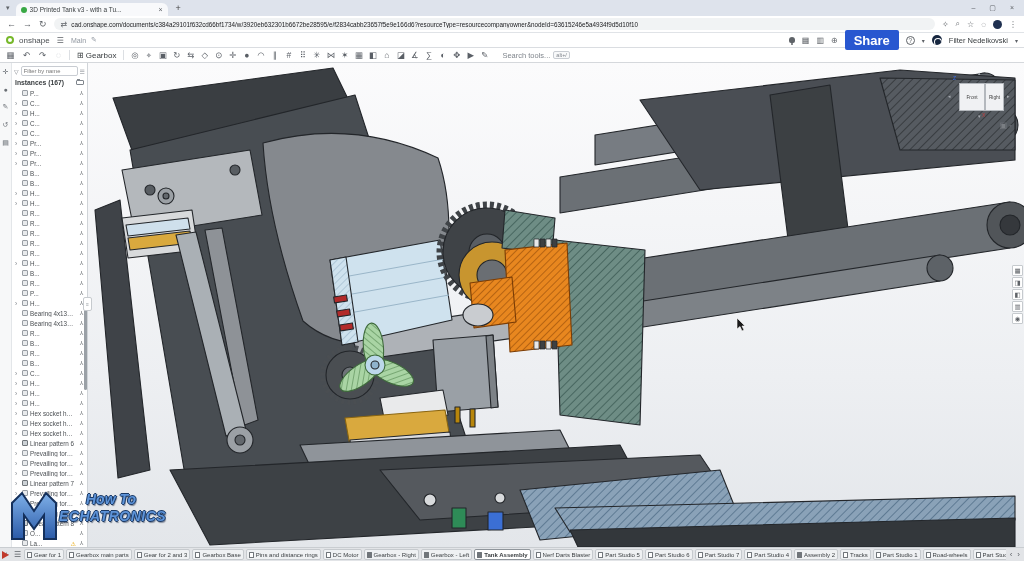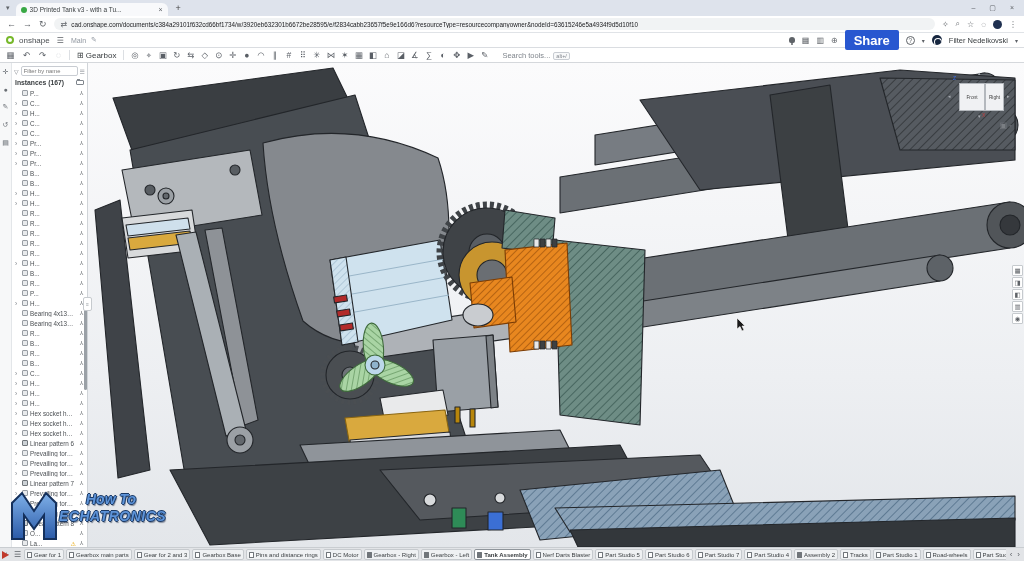--- a/index.html
+++ b/index.html
@@ -37,21 +37,21 @@
 .uavatar::after{content:"";position:absolute;left:2px;top:3px;width:6px;height:6px;border-radius:50%;border:1.4px solid #fff;border-bottom-color:transparent}
 .uname{font-size:7.5px;color:#3c4043;white-space:nowrap}
 .caret{font-size:6px;color:#5f6368}
 
 .ostoolbar{height:15px;background:#fff;border-bottom:1px solid #d5d8dc;display:flex;align-items:center;padding:0 4px;gap:3px}
 .tbico{width:13px;text-align:center;font-size:8.5px;color:#5a5f66;flex:none}
 .tbico.dis{color:#c3c7cc}
 .tbsep{width:1px;height:10px;background:#dcdfe3;flex:none;margin:0 1px}
 .insertbtn{display:flex;gap:2px;align-items:center;font-size:8px;color:#3c4043;padding:0 3px;flex:none}
 .tb-icons{display:flex;align-items:center;gap:1px}
-.searchtools{display:flex;align-items:flex-end;gap:3px;font-size:7.5px;color:#80868d;margin-left:8px;white-space:nowrap}
+.searchtools{display:flex;align-items:flex-start;gap:3px;font-size:7.5px;color:#80868d;margin-left:8px;white-space:nowrap}
 .kbd{border:1px solid #c8ccd2;border-radius:2px;font-size:5.5px;padding:0 2px;color:#80868d;background:#f8f9fa}
 
 .main{height:484px;display:flex;position:relative}
 .rail{width:12px;background:#f7f8f9;border-right:1px solid #e3e6e9;display:flex;flex-direction:column;align-items:center;padding-top:5px;gap:10px}
 .railico{font-size:7px;color:#6a6f75}
 .sidebar{width:76px;background:#fff;border-right:1px solid #d0d4d8;position:relative;display:flex;flex-direction:column}
 .filterrow{display:flex;align-items:center;gap:2px;padding:3px 2px 2px 2px}
 .fico{font-size:6px;color:#80868d;flex:none}
 .filterrow input{flex:1;min-width:0;height:10px;border:1px solid #c8ccd2;border-radius:2px;font-size:5.8px;padding:0 2px;color:#3c4043;outline:none}
 .insthead{display:flex;align-items:center;font-size:6.8px;font-weight:bold;color:#3c4043;padding:1px 3px 2px 3px}

